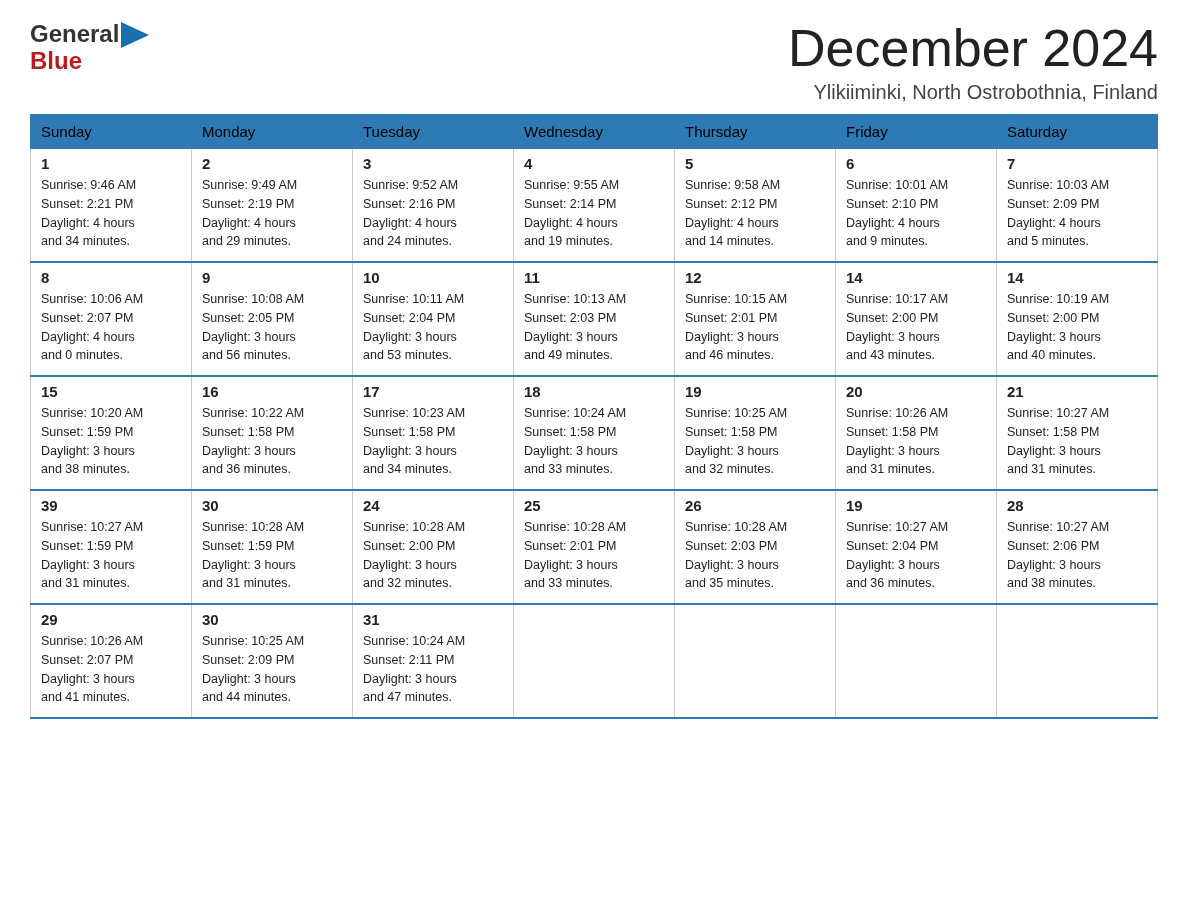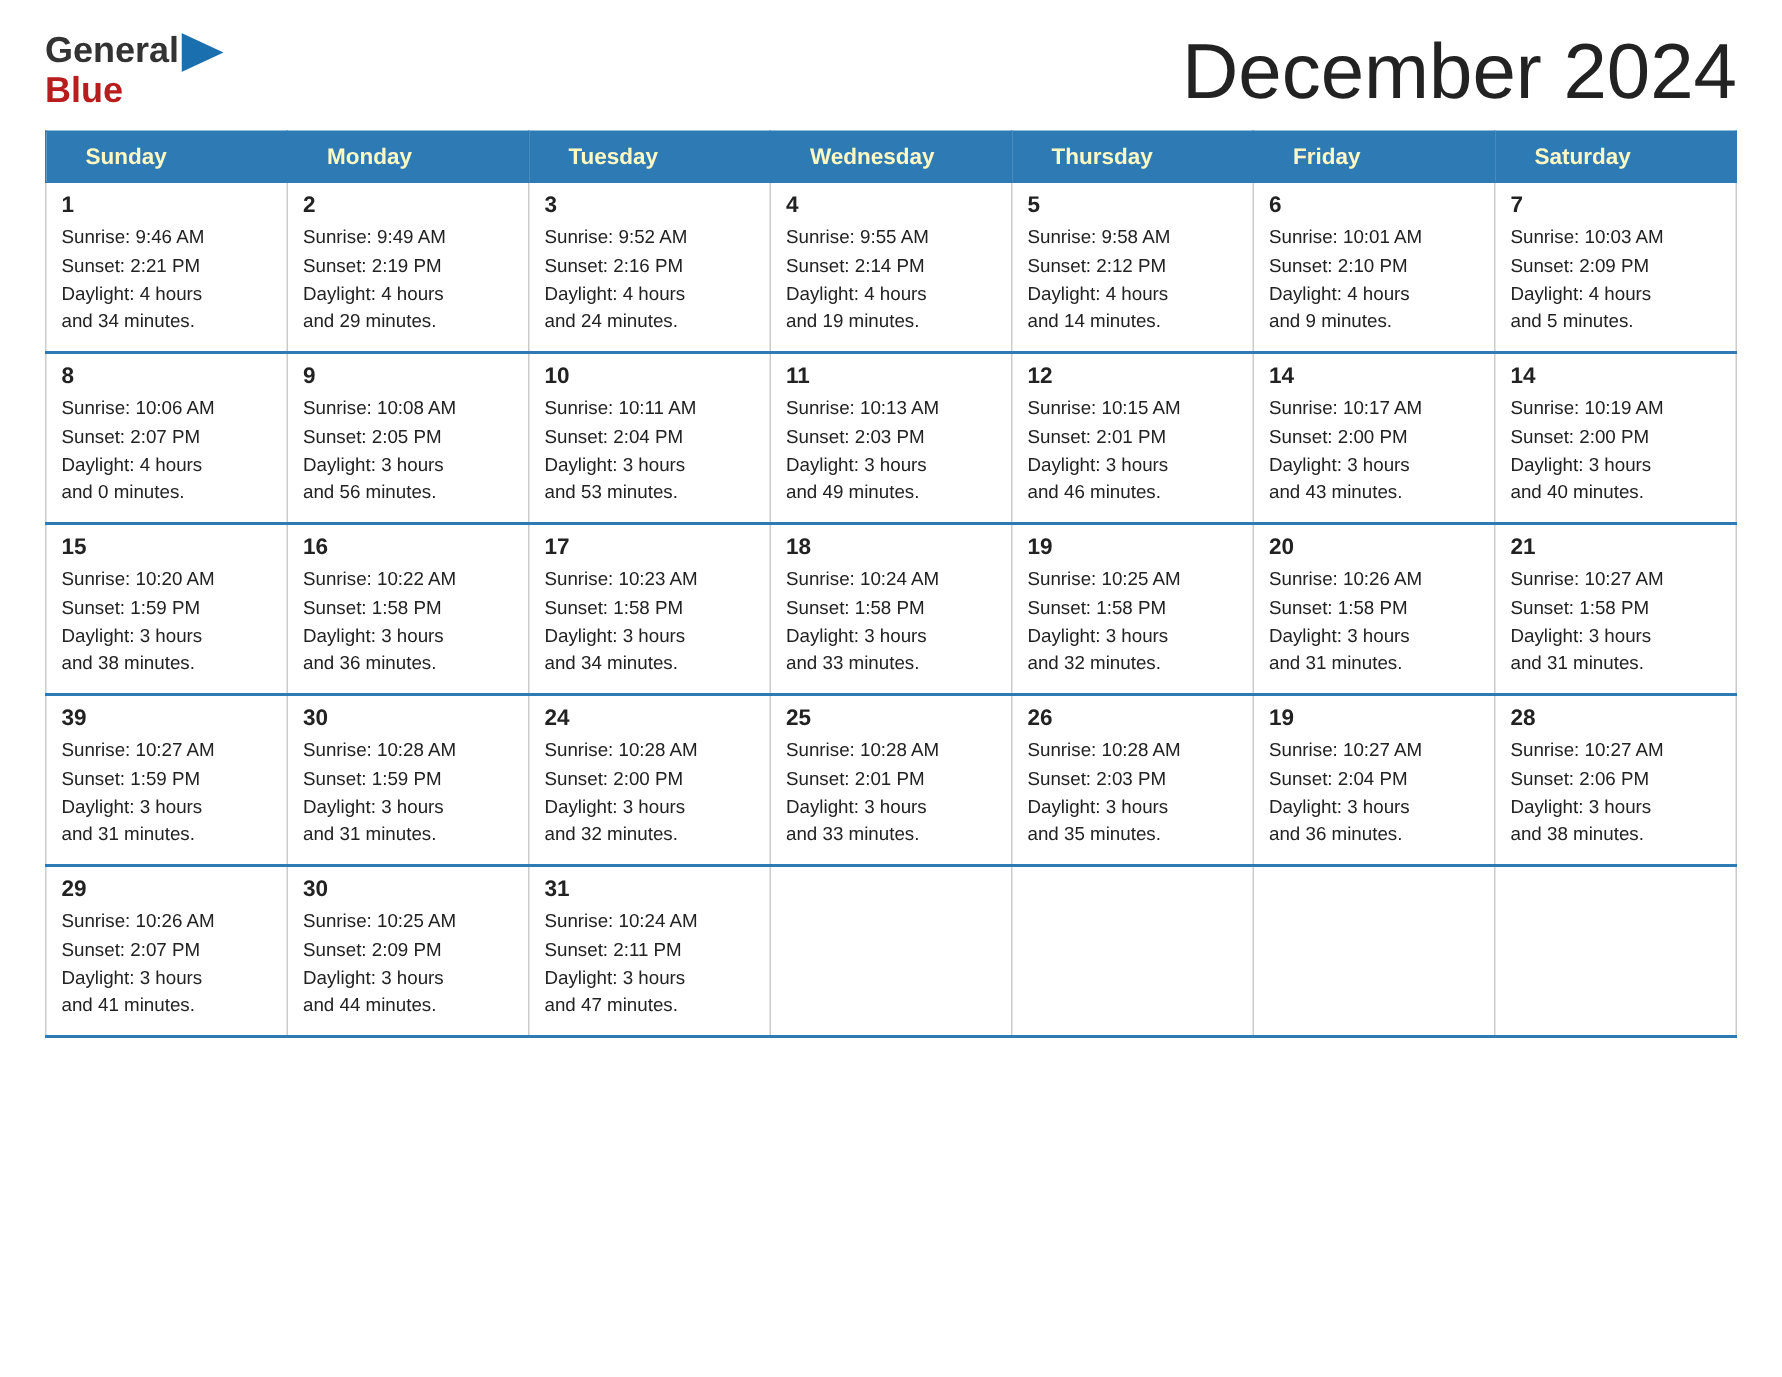--- a/index.html
+++ b/index.html
@@ -40,24 +40,24 @@
       color: #444;
       margin-top: 4px;
     }
     table {
       width: 100%;
       border-collapse: collapse;
       margin-top: 10px;
     }
     thead tr th {
       background-color: #2e7ab5;
-      color: #fef9c3;
+      color: #000000;
       font-size: 15px;
-      font-weight: bold;
-      padding: 8px 26px;
+      font-weight: normal;
+      padding: 8px 10px;
       text-align: left;
       border: 1px solid #2e7ab5;
     }
     tbody tr td {
       vertical-align: top;
       padding: 6px 10px 10px 10px;
       border: 1px solid #ccc;
       font-size: 13px;
       color: #222;
       width: calc(100% / 7);
@@ -96,20 +96,21 @@
           <polygon points="0,0 28,13 0,26" fill="#1a6faf"></polygon>
         </svg>
       </div>
       <div>
         <span class="logo-text blue" style="color:#b91c1c;font-weight:bold;font-size:24px;">Blue</span>
       </div>
     </div>
   </div>
   <div class="title-block">
     <div class="month-title">December 2024</div>
+    <div class="location">Ylikiiminki, North Ostrobothnia, Finland</div>
   </div>
 </div>
 
 <table>
   <thead>
     <tr>
     <th>Sunday</th>
         <th>Monday</th>
         <th>Tuesday</th>
         <th>Wednesday</th>

